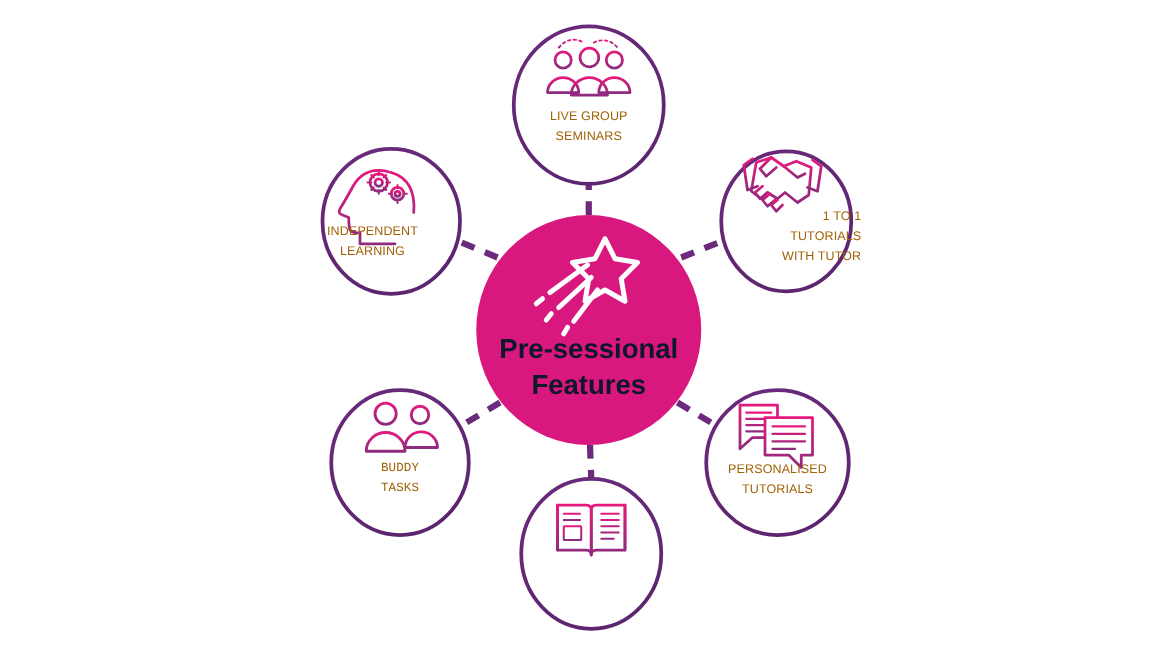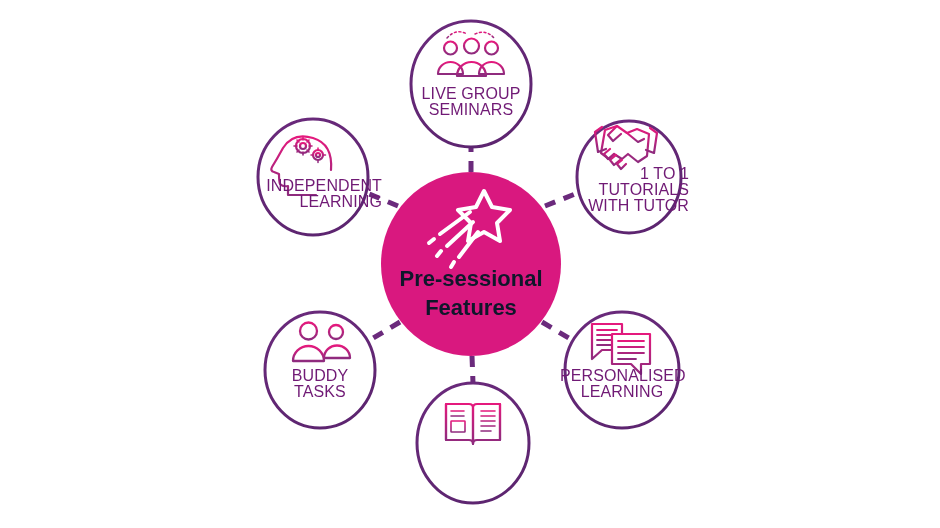--- a/index.html
+++ b/index.html
@@ -22,23 +22,23 @@
   #diagram-svg {
     position: absolute;
     top: 0;
     left: 0;
     width: 940px;
     height: 528px;
   }
   .node-label {
     position: absolute;
     text-align: center;
-    color: #701a75;
+    color: #a16207;
     font-family: "Liberation Sans", sans-serif;
-    font-size: 16px;
+    font-size: 10px;
     line-height: 16px;
     letter-spacing: 0.1px;
     white-space: pre-line;
     pointer-events: none;
   }
   .center-label {
     position: absolute;
     text-align: center;
     color: #0f172a;
     font-family: "Liberation Sans", sans-serif;
@@ -162,22 +162,22 @@
 Features</div>
 
   <div class="node-label" style="left:411px; top:86px; width:120px;">LIVE GROUP
 SEMINARS</div>
 
   <div class="node-label" style="left:569px; top:166px; width:120px;text-align:right;">1 TO 1
 TUTORIALS
 WITH TUTOR</div>
 
   <div class="node-label" style="left:560px; top:368px; width:124px;">PERSONALISED
-LEARNING</div>
+TUTORIALS</div>
 
 
-  <div class="node-label" style="left:260px; top:368px; width:120px;">BUDDY
+  <div class="node-label" style="left:260px; top:368px; width:120px;font-family:Liberation Mono, monospace;">BUDDY
 TASKS</div>
 
-  <div class="node-label" style="left:258px; top:178px; width:124px;text-align:right;">INDEPENDENT
+  <div class="node-label" style="left:236px; top:178px; width:124px;">INDEPENDENT
 LEARNING</div>
 
 </div>
 
 </body></html>

